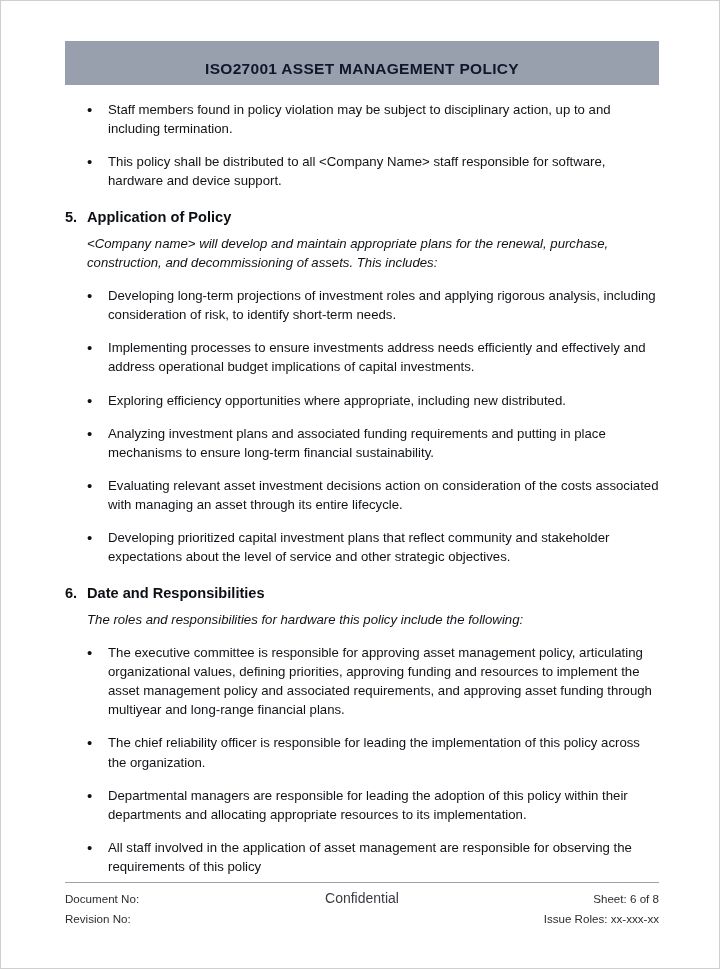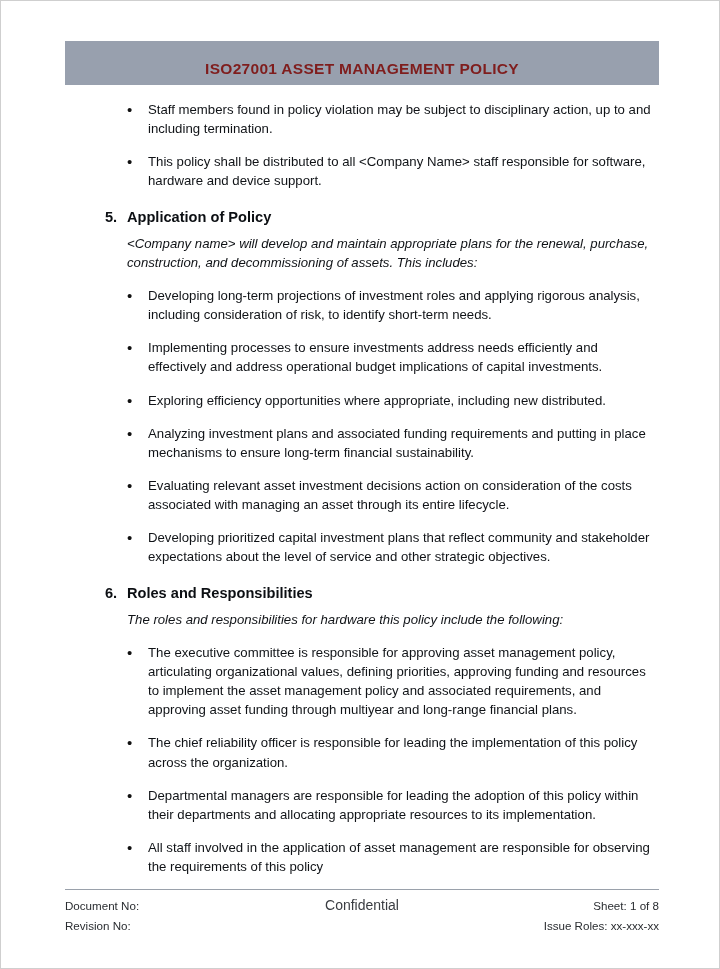--- a/index.html
+++ b/index.html
@@ -33,30 +33,29 @@
     height: 44px;
     display: flex;
     align-items: center;
     justify-content: center;
     box-sizing: border-box;
   }
   .doc-title {
     font-size: 15.5px;
     font-weight: bold;
     letter-spacing: 0.3px;
-    color: #7f1d1d;
+    color: #0f172a;
     text-align: center;
     margin-top: 11px;
   }
   .body-area {
     margin-top: 15px;
     font-size: 13.2px;
     line-height: 1.45;
     color: #101317;
-    margin-left: 40px;
   }
   ul.bullets {
     list-style: none;
     margin: 0;
     padding: 0;
   }
   ul.bullets li {
     position: relative;
     padding-left: 43px;
     margin-bottom: 14px;
@@ -88,21 +87,21 @@
     font-weight: bold;
   }
   .section-intro {
     padding-left: 22px;
     margin-bottom: 14px;
     font-style: italic;
   }
   .footer {
     position: absolute;
     left: 64px;
-    bottom: 33px;
+    bottom: 40px;
     width: 594px;
     border-top: 1px solid #9aa1ab;
     padding-top: 5px;
     font-size: 11.6px;
     color: #2a2d31;
   }
   .footer-row {
     display: flex;
     justify-content: space-between;
     align-items: baseline;
@@ -142,39 +141,39 @@
           <li>Exploring efficiency opportunities where appropriate, including new distributed.</li>
           <li>Analyzing investment plans and associated funding requirements and putting in place mechanisms to ensure long-term financial sustainability.</li>
           <li>Evaluating relevant asset investment decisions action on consideration of the costs associated with managing an asset through its entire lifecycle.</li>
           <li>Developing prioritized capital investment plans that reflect community and stakeholder expectations about the level of service and other strategic objectives.</li>
         </ul>
       </div>
 
       <div class="section">
         <div class="section-heading">
           <span class="section-number">6.</span>
-          <span>Roles and Responsibilities</span>
+          <span>Date and Responsibilities</span>
         </div>
         <div class="section-intro">The roles and responsibilities for hardware this policy include the following:</div>
         <ul class="bullets">
           <li>The executive committee is responsible for approving asset management policy, articulating organizational values, defining priorities, approving funding and resources to implement the asset management policy and associated requirements, and approving asset funding through multiyear and long-range financial plans.</li>
           <li>The chief reliability officer is responsible for leading the implementation of this policy across the organization.</li>
           <li>Departmental managers are responsible for leading the adoption of this policy within their departments and allocating appropriate resources to its implementation.</li>
           <li>All staff involved in the application of asset management are responsible for observing the requirements of this policy</li>
         </ul>
       </div>
 
     </div>
   </div>
 
   <div class="footer">
     <div class="footer-row">
       <div class="footer-left">Document No:</div>
       <div class="footer-center">Confidential</div>
-      <div class="footer-right">Sheet: 1 of 8</div>
+      <div class="footer-right">Sheet: 6 of 8</div>
     </div>
     <div class="footer-row">
       <div class="footer-left">Revision No:</div>
       <div class="footer-center"></div>
       <div class="footer-right">Issue Roles: xx-xxx-xx</div>
     </div>
   </div>
 
 </div>
 

